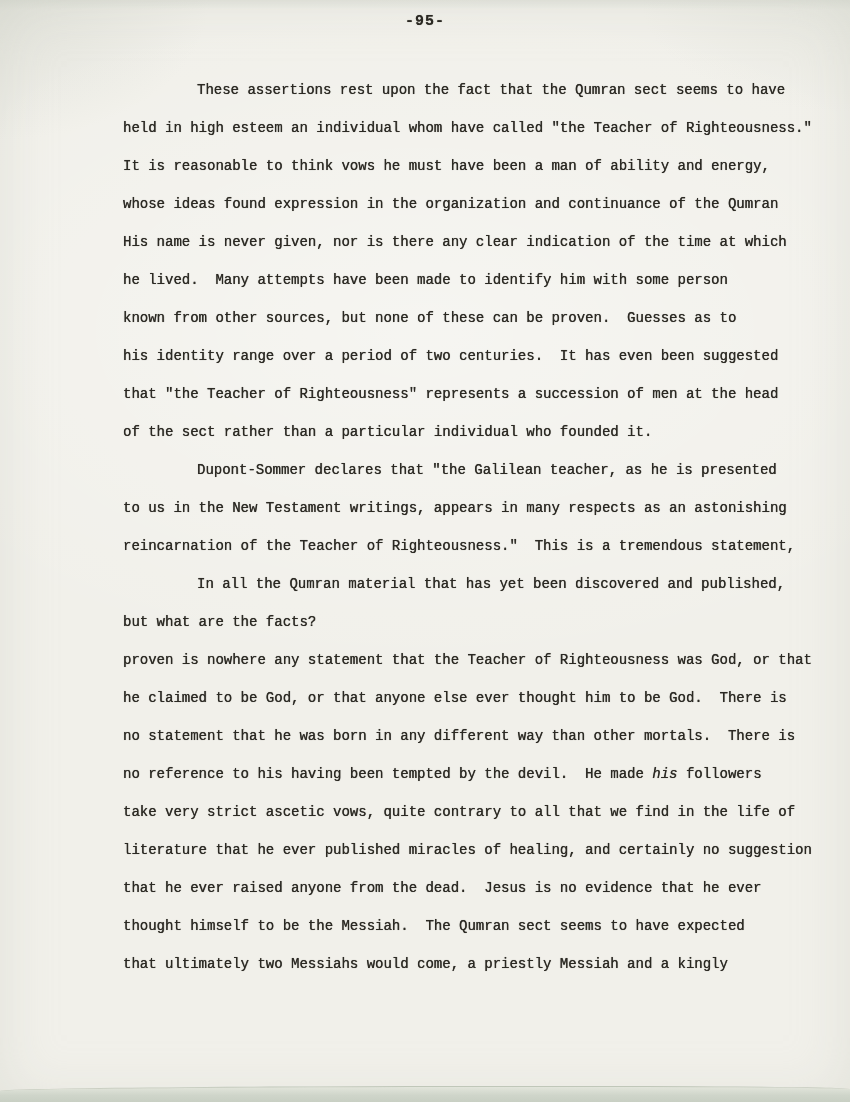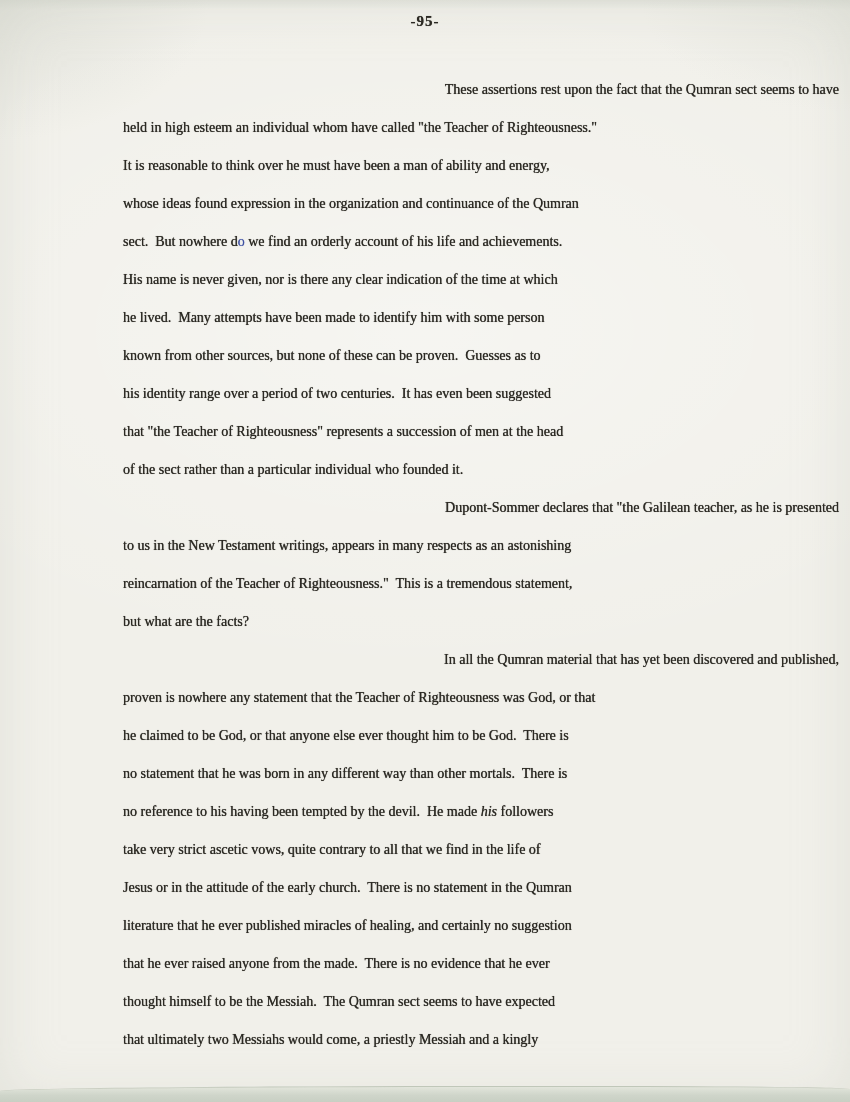--- a/index.html
+++ b/index.html
@@ -14,21 +14,21 @@
     width: 850px;
     height: 1102px;
     overflow: hidden;
     background-color: #f1f0ea;
     background-image:
       radial-gradient(ellipse 900px 500px at 50% 30%, rgba(255,255,255,0.35), rgba(255,255,255,0) 70%),
       radial-gradient(ellipse 300px 200px at 0% 0%, rgba(205,208,198,0.45), rgba(205,208,198,0) 70%),
       radial-gradient(ellipse 300px 160px at 100% 0%, rgba(210,213,203,0.35), rgba(210,213,203,0) 70%),
       linear-gradient(to bottom, rgba(214,217,208,0.55) 0px, rgba(214,217,208,0) 10px);
     box-shadow: inset 0 0 55px rgba(198,200,188,0.35);
-    font-family: Liberation Serif, serif;
+    font-family: Liberation Mono, monospace;
     color: #2b2923;
   }
   .page-number {
     position: absolute;
     top: 13px;
     left: 0;
     width: 100%;
     text-align: center;
     font-size: 15px;
     font-weight: bold;
@@ -41,21 +41,21 @@
     top: 71px;
     width: 716px;
   }
   .line {
     height: 38px;
     line-height: 38px;
     font-size: 14px;
     white-space: pre;
     text-shadow: 0 0 0.7px rgba(43,41,35,0.75), 0.3px 0.3px 0.4px rgba(43,41,35,0.4);
   }
-  .indent { padding-left: 74px; text-align: right; }
+  .indent { padding-left: 74px; }
   .blue-ink {
     color: #3f51a3;
     text-shadow: 0 0 0.7px rgba(63,81,163,0.8);
   }
   .em { font-style: italic; }
   .bottom-edge {
     position: absolute;
     left: 0;
     right: 0;
     bottom: 0;
@@ -68,41 +68,39 @@
 </head>
 <body>
 
 <div class="scan">
 
   <div class="page-number">-95-</div>
 
   <div class="text-block">
     <div class="line indent"><span>These assertions rest upon the fact that the Qumran sect seems to have</span></div>
     <div class="line"><span>held in high esteem an individual whom have called "the Teacher of Righteousness."</span></div>
-    <div class="line"><span>It is reasonable to think over he must have been a man of ability and energy,</span></div>
+    <div class="line"><span>It is reasonable to think vows he must have been a man of ability and energy,</span></div>
     <div class="line"><span>whose ideas found expression in the organization and continuance of the Qumran</span></div>
-    <div class="line"><span>sect.  But nowhere d</span><span class="blue-ink">o</span><span> we find an orderly account of his life and achievements.</span></div>
     <div class="line"><span>His name is never given, nor is there any clear indication of the time at which</span></div>
     <div class="line"><span>he lived.  Many attempts have been made to identify him with some person</span></div>
     <div class="line"><span>known from other sources, but none of these can be proven.  Guesses as to</span></div>
     <div class="line"><span>his identity range over a period of two centuries.  It has even been suggested</span></div>
     <div class="line"><span>that "the Teacher of Righteousness" represents a succession of men at the head</span></div>
     <div class="line"><span>of the sect rather than a particular individual who founded it.</span></div>
     <div class="line indent"><span>Dupont-Sommer declares that "the Galilean teacher, as he is presented</span></div>
     <div class="line"><span>to us in the New Testament writings, appears in many respects as an astonishing</span></div>
     <div class="line"><span>reincarnation of the Teacher of Righteousness."  This is a tremendous statement,</span></div>
+    <div class="line indent"><span>In all the Qumran material that has yet been discovered and published,</span></div>
     <div class="line"><span>but what are the facts?</span></div>
-    <div class="line indent"><span>In all the Qumran material that has yet been discovered and published,</span></div>
     <div class="line"><span>proven is nowhere any statement that the Teacher of Righteousness was God, or that</span></div>
     <div class="line"><span>he claimed to be God, or that anyone else ever thought him to be God.  There is</span></div>
     <div class="line"><span>no statement that he was born in any different way than other mortals.  There is</span></div>
     <div class="line"><span>no reference to his having been tempted by the devil.  He made </span><span class="em">his</span><span> followers</span></div>
     <div class="line"><span>take very strict ascetic vows, quite contrary to all that we find in the life of</span></div>
-    <div class="line"><span>Jesus or in the attitude of the early church.  There is no statement in the Qumran</span></div>
     <div class="line"><span>literature that he ever published miracles of healing, and certainly no suggestion</span></div>
-    <div class="line"><span>that he ever raised anyone from the made.  There is no evidence that he ever</span></div>
+    <div class="line"><span>that he ever raised anyone from the dead.  Jesus is no evidence that he ever</span></div>
     <div class="line"><span>thought himself to be the Messiah.  The Qumran sect seems to have expected</span></div>
     <div class="line"><span>that ultimately two Messiahs would come, a priestly Messiah and a kingly</span></div>
   </div>
 
   <div class="bottom-edge"></div>
 
 </div>
 
 </body></html>

